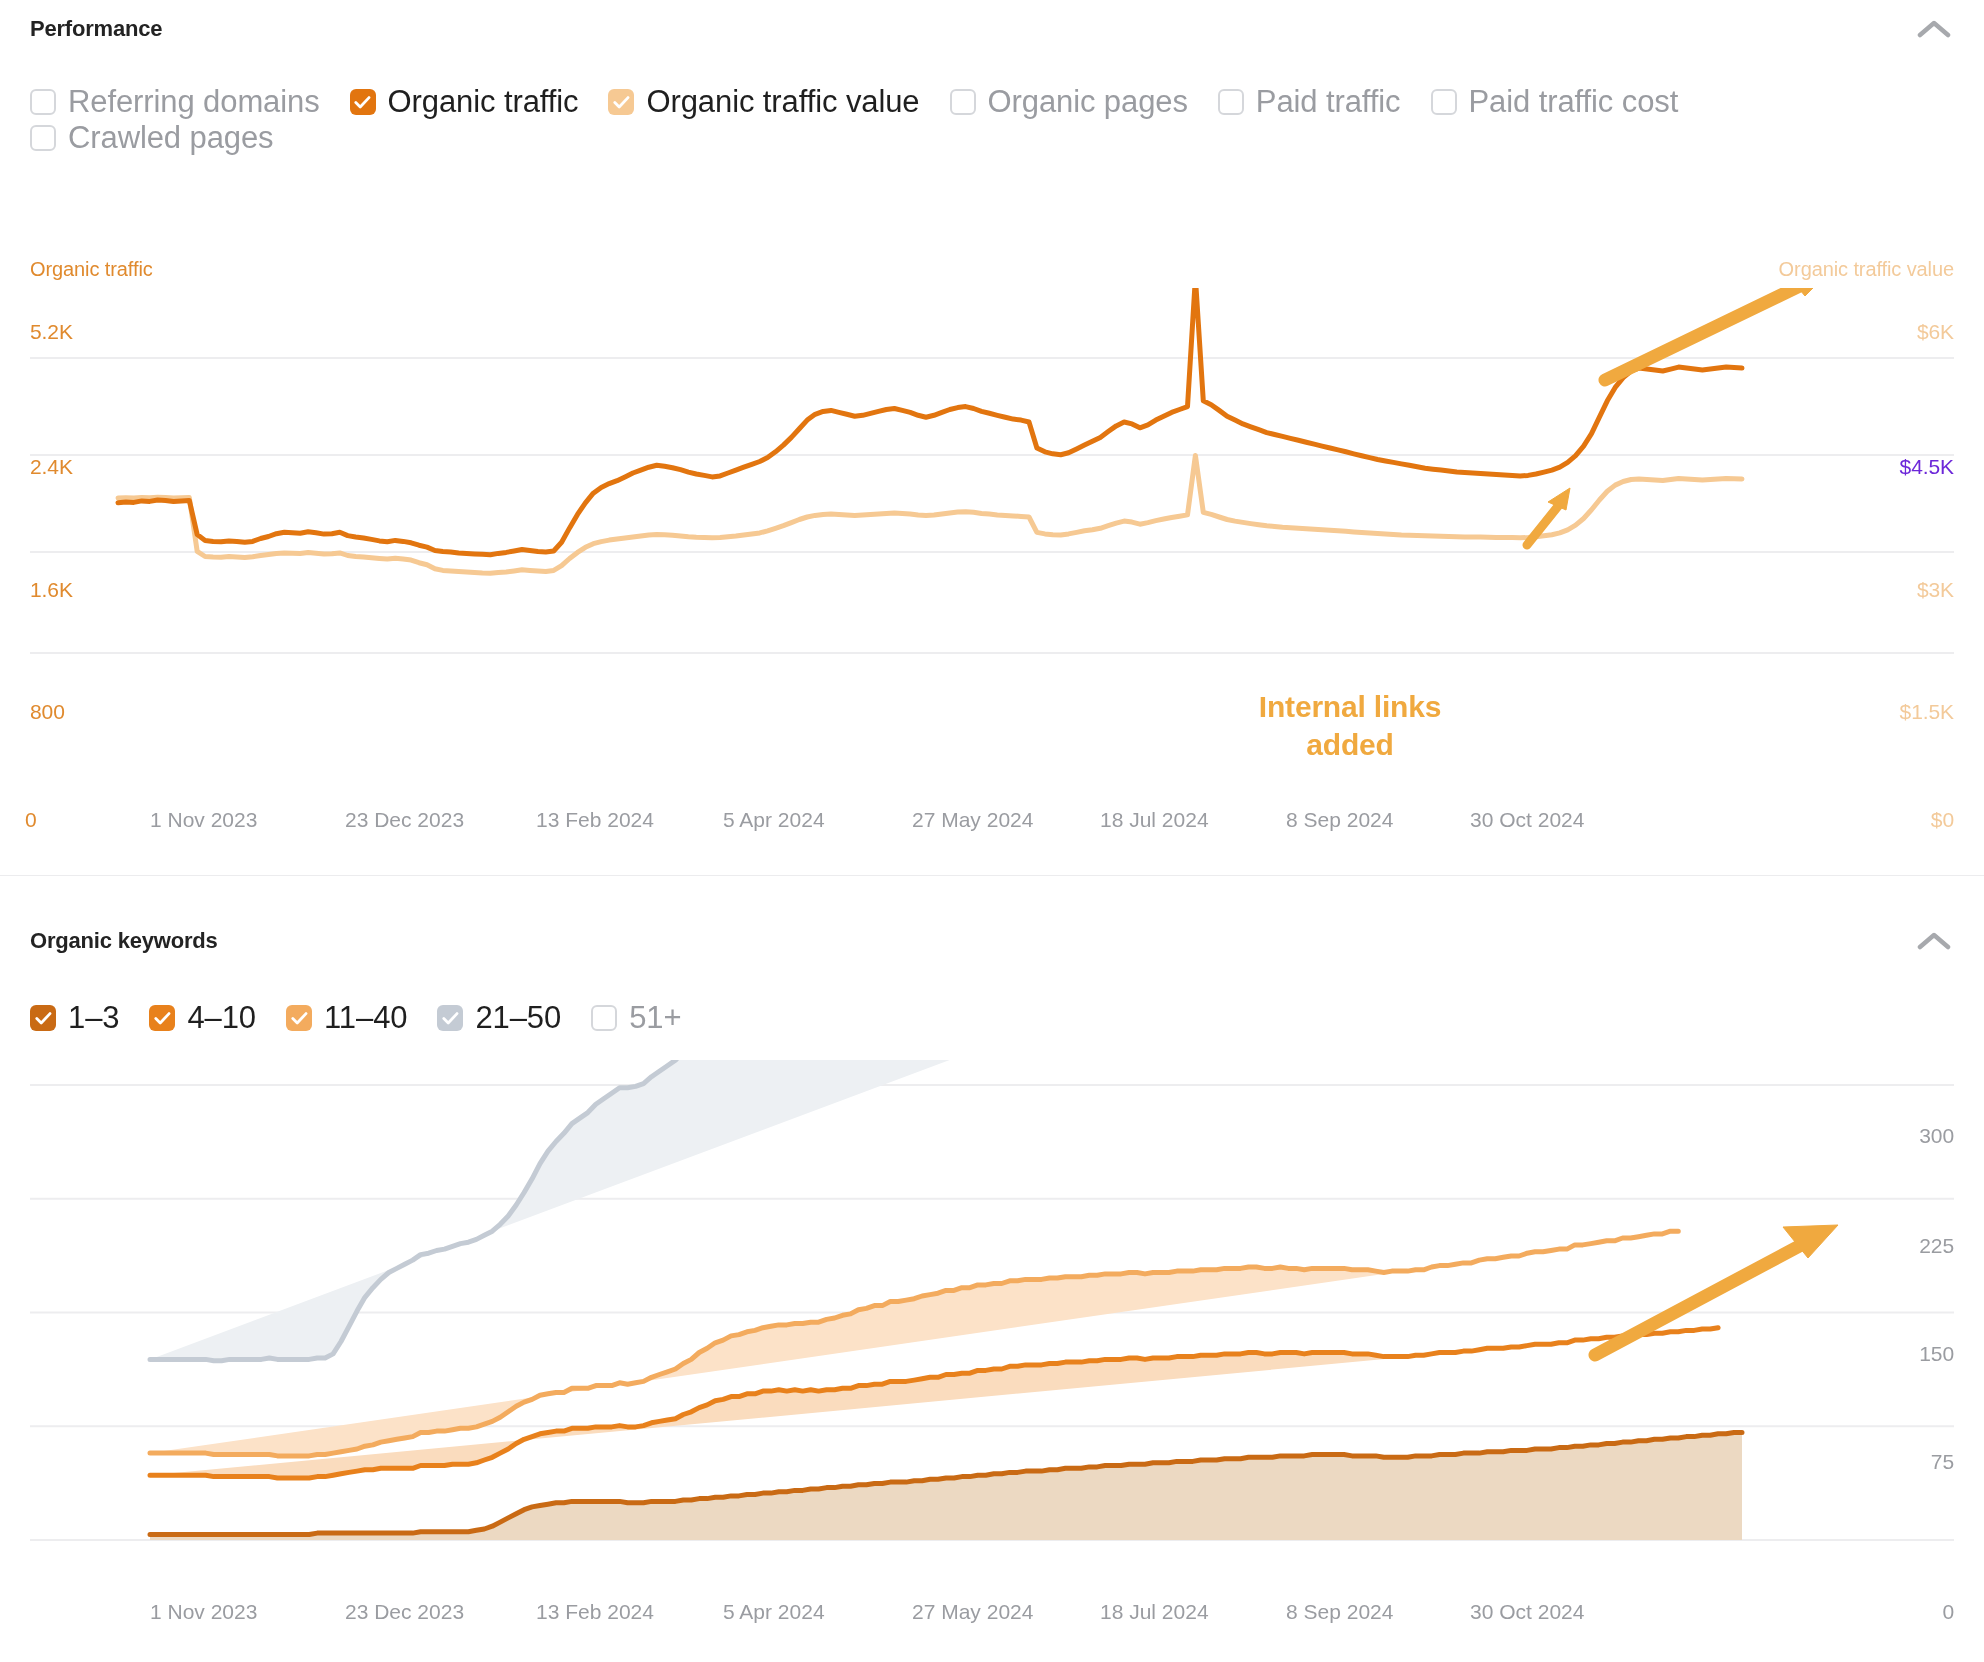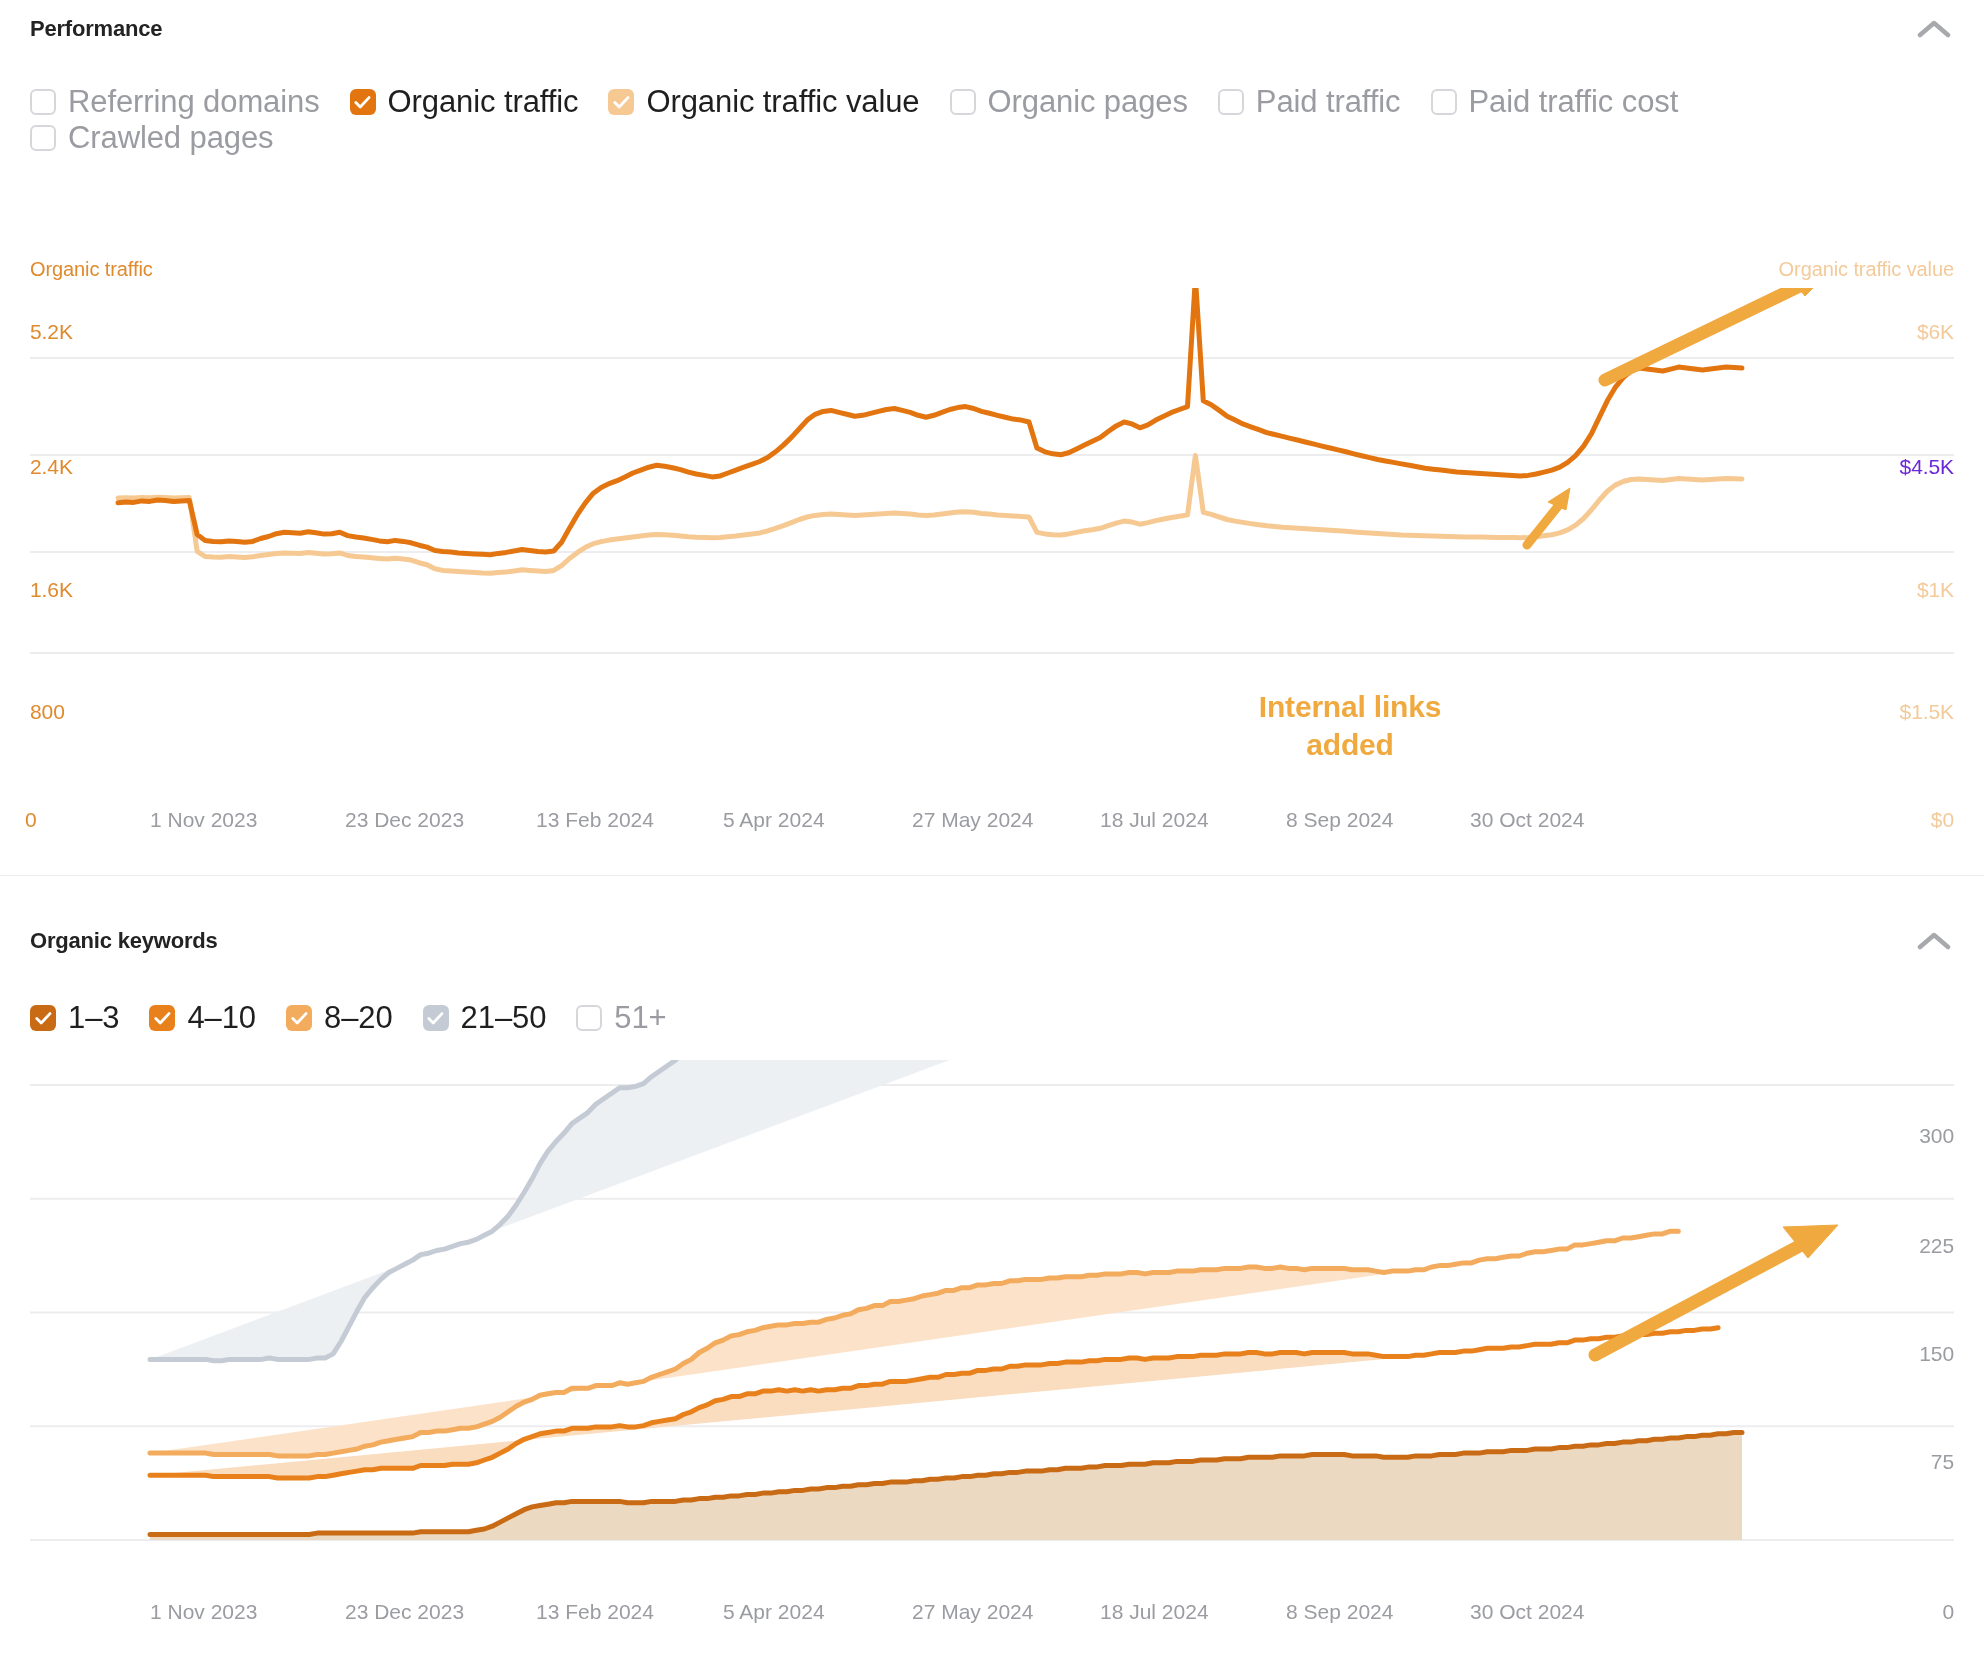--- a/index.html
+++ b/index.html
@@ -131,21 +131,21 @@
   </div>
 
   <div class="axis-tick" style="left:30px; top:320px; color:#e08a2e;">5.2K</div>
   <div class="axis-tick" style="left:30px; top:455px; color:#e08a2e;">2.4K</div>
   <div class="axis-tick" style="left:30px; top:578px; color:#e08a2e;">1.6K</div>
   <div class="axis-tick" style="left:30px; top:700px; color:#e08a2e;">800</div>
   <div class="axis-tick" style="left:25px; top:808px; color:#e08a2e;">0</div>
 
   <div class="axis-tick" style="right:30px; top:320px; color:#f3ca9a;">$6K</div>
   <div class="axis-tick" style="right:30px; top:455px; color:#6d28d9;">$4.5K</div>
-  <div class="axis-tick" style="right:30px; top:578px; color:#f3ca9a;">$1K</div>
+  <div class="axis-tick" style="right:30px; top:578px; color:#f3ca9a;">$3K</div>
   <div class="axis-tick" style="right:30px; top:700px; color:#f3ca9a;">$1.5K</div>
   <div class="axis-tick" style="right:30px; top:808px; color:#f3ca9a;">$0</div>
 
   <div class="annot" style="left:1190px; top:688px; width:320px;">
     <div>Internal links</div>
     <div>added</div>
   </div>
 
   <div id="perf-xticks">
       <div class="xtick" style="left: 150px; top: 808px;">1 Nov 2023</div>
@@ -185,21 +185,21 @@
           </svg>
         </div>
         <span class="cb-label on">4–10</span>
       </div>
       <div class="cb-item">
         <div class="cb-box checked" style="background: rgb(243, 171, 94);">
           <svg width="17" height="13" viewBox="0 0 17 13">
             <path d="M1.8 6.6 L6.2 11 L15 1.6" fill="none" stroke="#fff" stroke-width="2.8" stroke-linecap="round" stroke-linejoin="round"></path>
           </svg>
         </div>
-        <span class="cb-label on">8–20</span>
+        <span class="cb-label on">11–40</span>
       </div>
       <div class="cb-item">
         <div class="cb-box checked" style="background: rgb(196, 203, 212);">
           <svg width="17" height="13" viewBox="0 0 17 13">
             <path d="M1.8 6.6 L6.2 11 L15 1.6" fill="none" stroke="#fff" stroke-width="2.8" stroke-linecap="round" stroke-linejoin="round"></path>
           </svg>
         </div>
         <span class="cb-label on">21–50</span>
       </div>
       <div class="cb-item">

